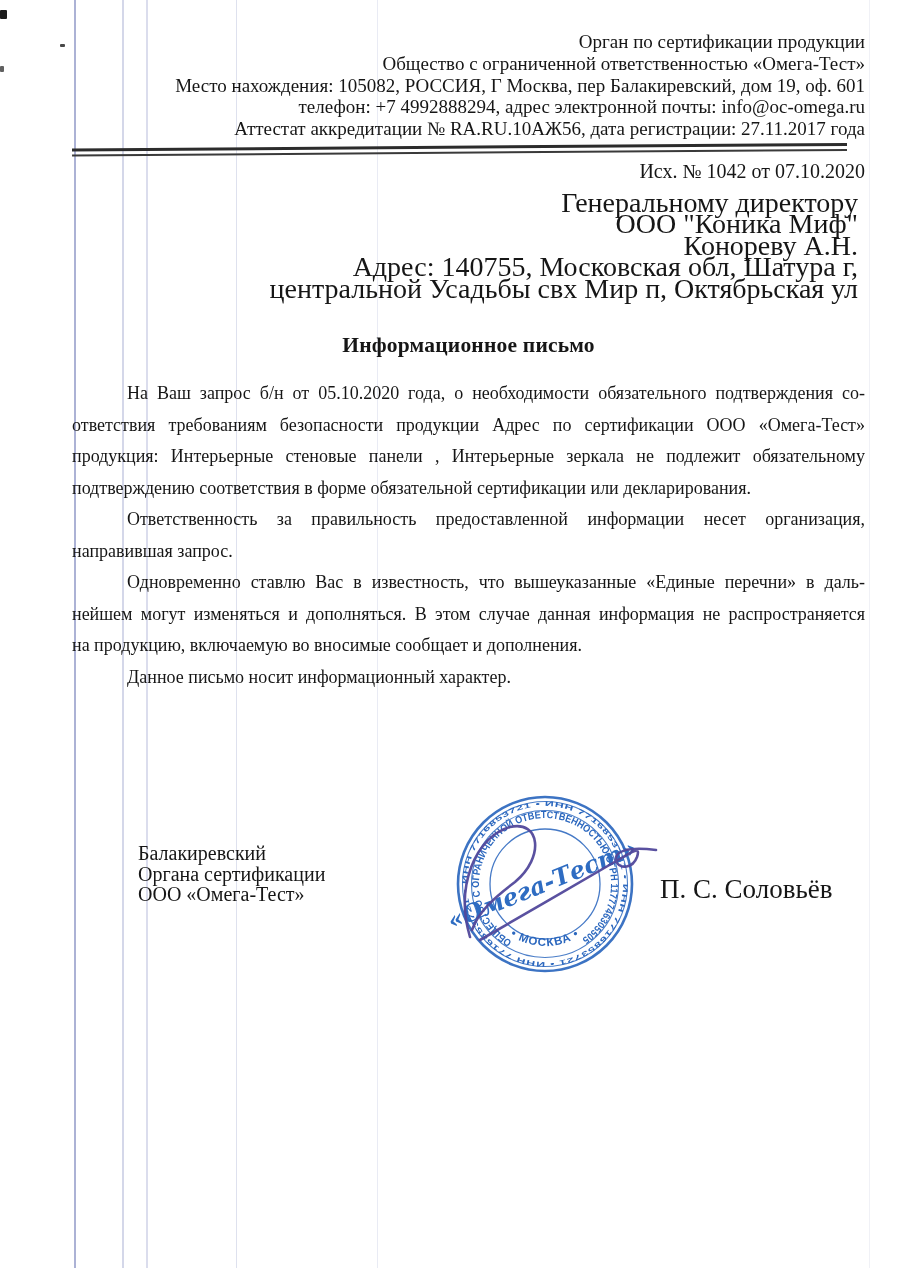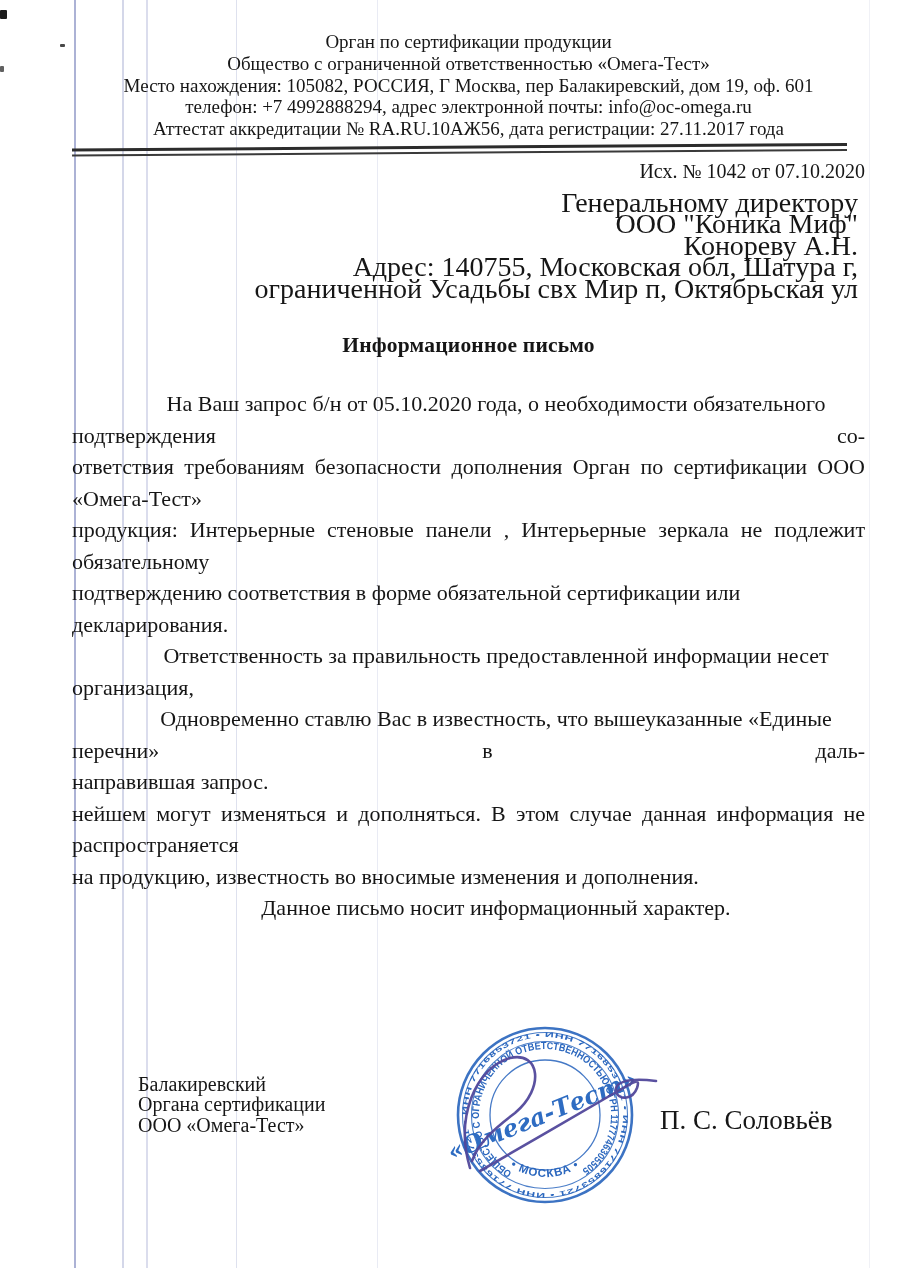--- a/index.html
+++ b/index.html
@@ -17,37 +17,37 @@
   .sl4{left:236px;width:1px;background:rgba(146,154,198,.30);}
   .sl5{left:377px;width:1px;background:rgba(156,162,204,.22);}
   .sl6{left:869px;width:1px;background:rgba(160,165,200,.16);}
   .speck{position:absolute;background:#1c1c1c;border-radius:1px;}
   .speck1{left:0;top:10px;width:7px;height:9px;}
   .speck2{left:0;top:66px;width:4px;height:6px;opacity:.7;}
   .speck3{left:60px;top:44px;width:5px;height:3px;opacity:.8;}
 
   .content{position:absolute;left:72px;width:793px;top:0;}
 
-  .org-header{margin-top:31px;text-align:center;font-size:19px;line-height:21.8px;}
+  .org-header{margin-top:31px;text-align:right;font-size:19px;line-height:21.8px;}
   .org-header div{white-space:nowrap;}
 
   .rule{margin-top:3px;margin-right:18px;height:3px;
         border-top:3px solid #2c2c2c;border-bottom:2px solid #3a3a3a;
         transform:rotate(-0.4deg);transform-origin:right center;}
 
   .ref-line{margin-top:9px;font-size:20px;line-height:22px;text-align:right;}
 
   .addressee{margin-top:10px;text-align:right;font-size:28px;line-height:21.5px;padding-right:7px;}
 
   .doc-title{margin-top:33px;text-align:center;font-weight:bold;font-size:21.5px;line-height:26px;letter-spacing:.2px;}
 
-  .body-text{margin-top:30px;font-size:22px;line-height:31.5px;}
+  .body-text{margin-top:20px;font-size:18px;line-height:31.5px;}
   .bline{overflow:hidden;}
   .bline.j{text-align:justify;text-align-last:justify;}
-  .bline.ind{text-indent:55px;text-align:center;}
+  .bline.ind{text-indent:55px;}
 
   .sig-row{position:relative;margin-top:150px;height:220px;}
   .sig-block{position:absolute;left:66px;top:0;font-size:20px;line-height:20.5px;}
   .sig-name{position:absolute;left:588px;top:31px;font-size:27px;white-space:nowrap;}
   .stamp-wrap{position:absolute;left:373px;top:-54px;width:220px;height:200px;}
 </style>
 </head>
 <body>
 
 <div class="page">
@@ -74,35 +74,35 @@
 
     <div class="rule"></div>
 
     <div class="ref-line">Исх. № 1042 от 07.10.2020</div>
 
     <div class="addressee">
       <div>Генеральному директору</div>
       <div>ООО "Коника Миф"</div>
       <div>Конореву А.Н.</div>
       <div>Адрес: 140755, Московская обл, Шатура г,</div>
-      <div>ограниченной Усадьбы свх Мир п, Октябрьская ул</div>
+      <div>центральной Усадьбы свх Мир п, Октябрьская ул</div>
     </div>
 
     <div class="doc-title">Информационное письмо</div>
 
     <div class="body-text">
       <div class="bline j ind">На Ваш запрос б/н от 05.10.2020 года, о необходимости обязательного подтверждения со-</div>
-      <div class="bline j">ответствия требованиям безопасности дополнения Орган по сертификации ООО «Омега-Тест»</div>
+      <div class="bline j">ответствия требованиям безопасности продукции Адрес по сертификации ООО «Омега-Тест»</div>
       <div class="bline j">продукция: Интерьерные стеновые панели , Интерьерные зеркала не подлежит обязательному</div>
       <div class="bline">подтверждению соответствия в форме обязательной сертификации или декларирования.</div>
       <div class="bline j ind">Ответственность за правильность предоставленной информации несет организация,</div>
+      <div class="bline">направившая запрос.</div>
       <div class="bline j ind">Одновременно ставлю Вас в известность, что вышеуказанные «Единые перечни» в даль-</div>
-      <div class="bline">направившая запрос.</div>
       <div class="bline j">нейшем могут изменяться и дополняться. В этом случае данная информация не распространяется</div>
-      <div class="bline">на продукцию, известность во вносимые изменения и дополнения.</div>
+      <div class="bline">на продукцию, включаемую во вносимые сообщает и дополнения.</div>
       <div class="bline ind">Данное письмо носит информационный характер.</div>
     </div>
 
     <div class="sig-row">
 
       <div class="sig-block">
         <div>Балакиревский</div>
         <div>Органа сертификации</div>
         <div>ООО «Омега-Тест»</div>
       </div>

